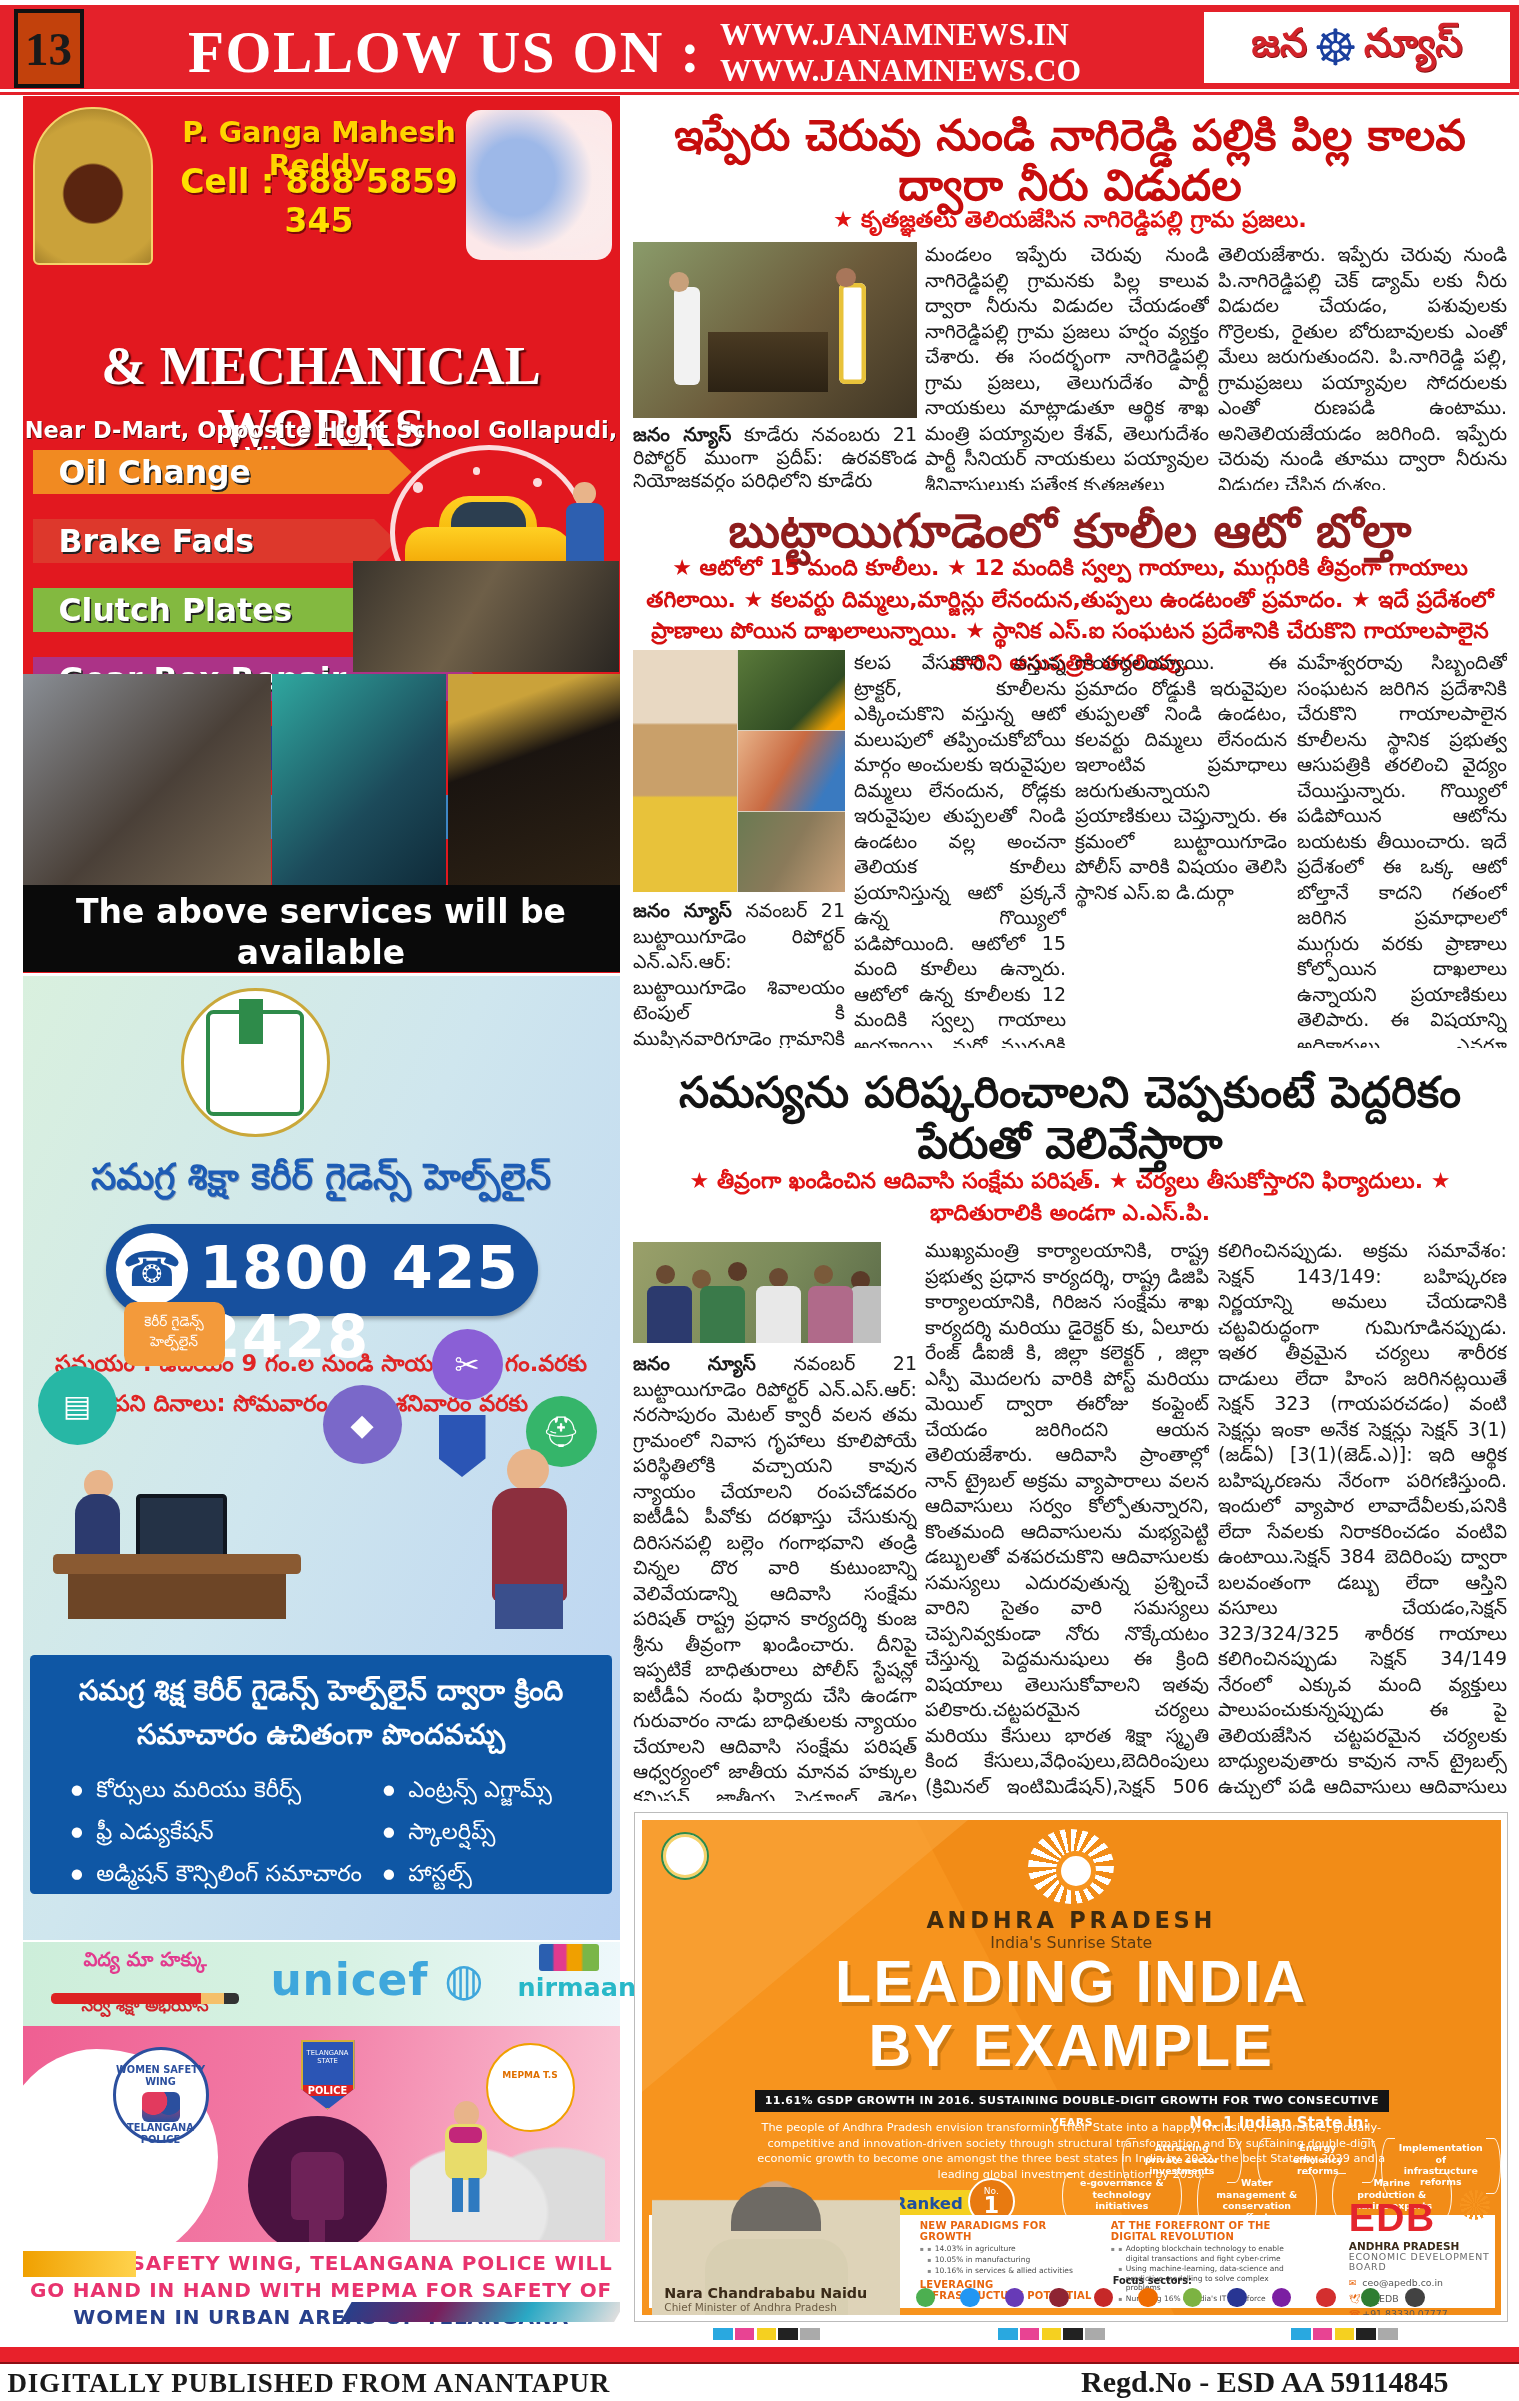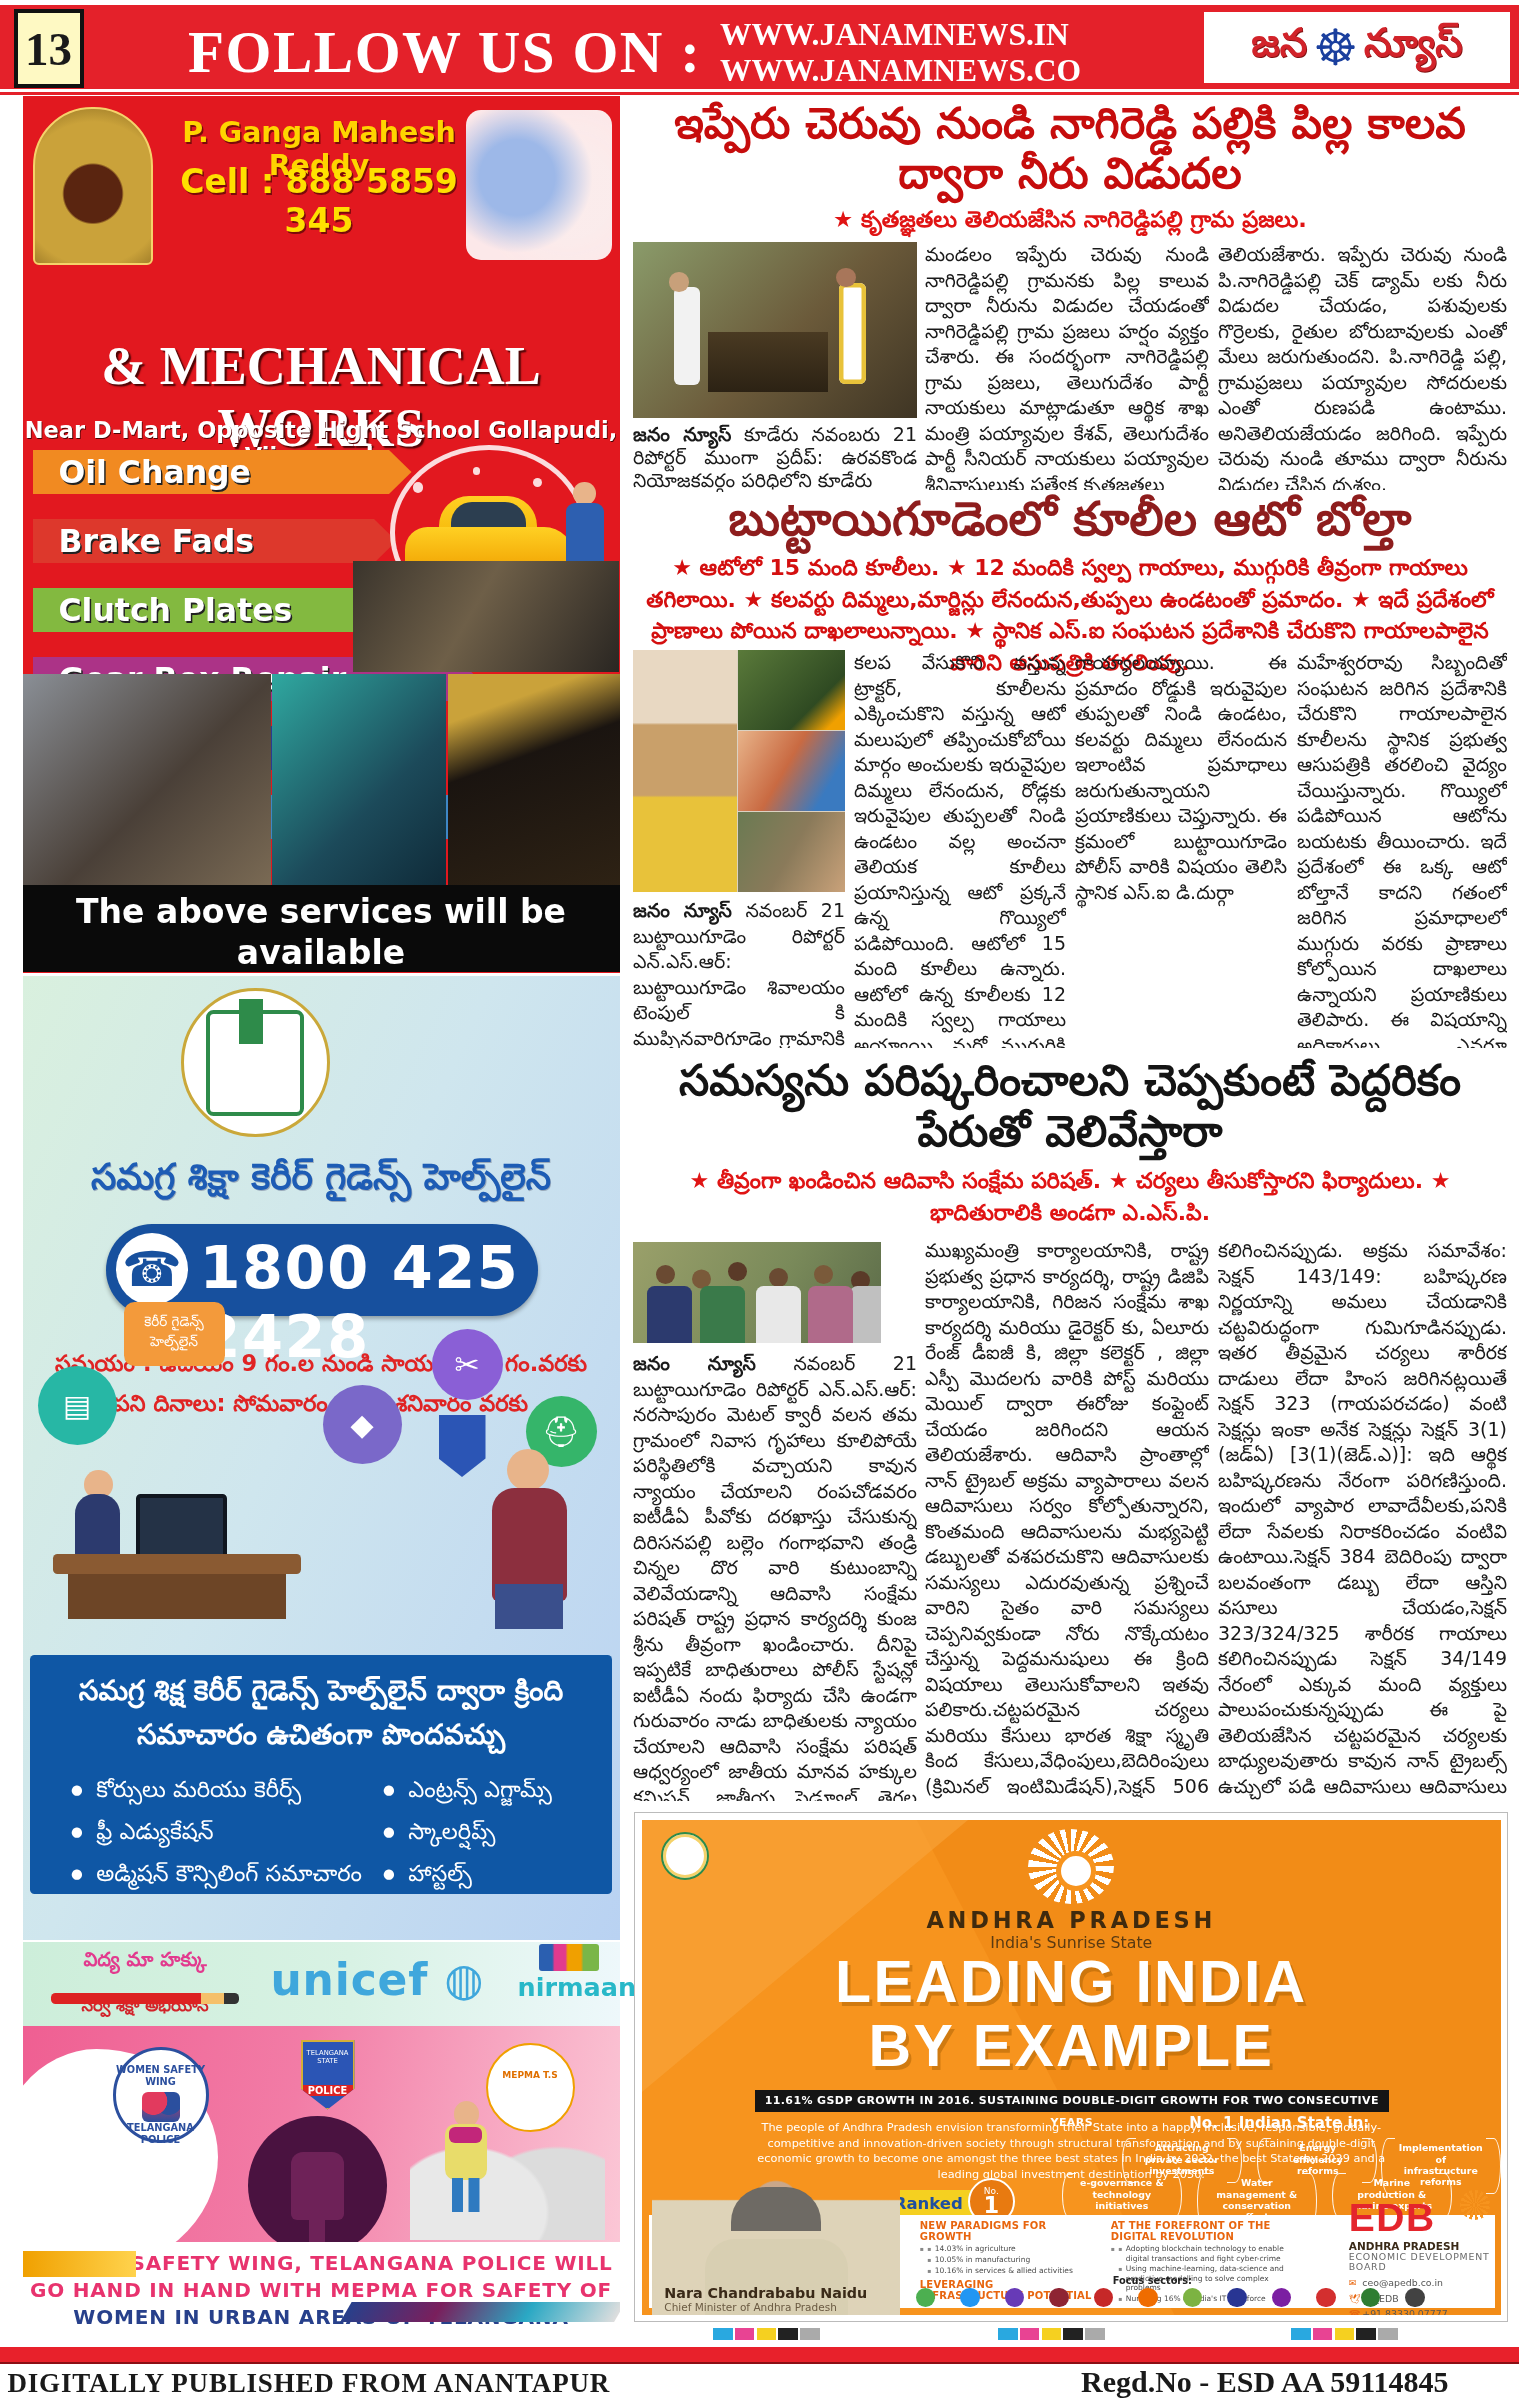--- a/index.html
+++ b/index.html
@@ -4,21 +4,21 @@
 <style>
   html,body{margin:0;padding:0;background:#888;}
   #page{position:relative;width:1520px;height:2401px;background:#fff;overflow:hidden;
         font-family:"DejaVu Sans",sans-serif;color:#1a1a1a;}
   .abs{position:absolute;}
   .serif{font-family:"Liberation Serif",serif;}
   .ctr{text-align:center;}
   .just{text-align:justify;}
   
   #banner{left:0;top:4.5px;width:1520px;height:84px;background:#e4212a;}
-  #pnum{left:13.5px;top:9px;width:62px;height:71px;background:#fef9c3;border:4.5px solid #111;
+  #pnum{left:13.5px;top:9px;width:62px;height:71px;background:#c2410c;border:4.5px solid #111;
         display:flex;align-items:center;justify-content:center;font-size:47px;font-weight:bold;}
   #follow{left:188px;top:13.5px;font-size:59px;font-weight:bold;color:#fff;letter-spacing:1.5px;}
   #sites{left:720px;top:12px;width:353px;color:#fff;font-weight:bold;font-size:31.5px;line-height:36px;}
   #logobox{left:1201px;top:9px;width:306px;height:71px;background:#fff;border:3px solid #e4212a;
         box-shadow:0 0 0 2.3px #fff inset;display:flex;align-items:center;justify-content:center;gap:6px;}
   .logotel{color:#d2232a;font-weight:bold;font-size:39px;text-shadow:0.8px 0.8px 0 #801010;}
   #wheel{color:#1a3f9e;font-size:50px;line-height:50px;}
   #rule{left:0;top:92px;width:1520px;height:3px;background:#e4212a;}
   
   #carwash{left:22.5px;top:96px;width:597px;height:877px;background:#e2181f;overflow:hidden;}
@@ -116,21 +116,21 @@
   #wlbody{left:6px;top:22.5px;width:42px;height:56px;background:#e8dc6a;border-radius:10.5px;}
   #wlscarf{left:10.5px;top:25.5px;width:33px;height:16.5px;background:#c2267a;border-radius:6px;}
   #wllegs{left:13.5px;top:77px;width:10.5px;height:34px;background:#2f7ac0;box-shadow:16.5px 0 0 #2f7ac0;}
   #wstext{left:0;top:216px;width:597px;height:87px;background:#fff;}
   .wsline{width:100%;text-align:center;font-weight:bold;font-size:20px;line-height:27px;letter-spacing:0.8px;}
   .pinktx{color:#e8336e;} .bluetx{color:#27408b;}
   #wsbar{left:0px;top:225px;width:113px;height:25.5px;background:linear-gradient(90deg,#f0a000,#ffd34d);}
   #wsswoosh{left:323px;top:276px;width:274px;height:19.5px;background:linear-gradient(90deg,#27408b,#7a1f5c,#2aa8c4,#dedede);
      transform:skewX(-30deg);}
   
-  .headline{left:630px;width:880px;font-weight:bold;text-align:center;}
+  .headline{left:630px;width:880px;font-weight:bold;text-align:center;margin-top:12px;}
   .subhead{left:630px;width:880px;font-weight:bold;text-align:center;color:#e01414;}
   .col{position:absolute;font-size:19px;line-height:25.5px;overflow:hidden;}
   .byl{font-weight:bold;}
   .pht{position:absolute;overflow:hidden;}
   
   #apad{left:634px;top:1812px;width:874px;height:510px;background:#fff;box-sizing:border-box;
      border:0.8px solid #bbb;padding:6.8px;}
   #apin{position:relative;width:859px;height:495px;background:#f7941e;overflow:hidden;}
   #aptri1{left:0;top:0;width:859px;height:495px;background:#ef8512;
      clip-path:polygon(32% 0,100% 0,100% 100%,62% 100%);opacity:.55;}

